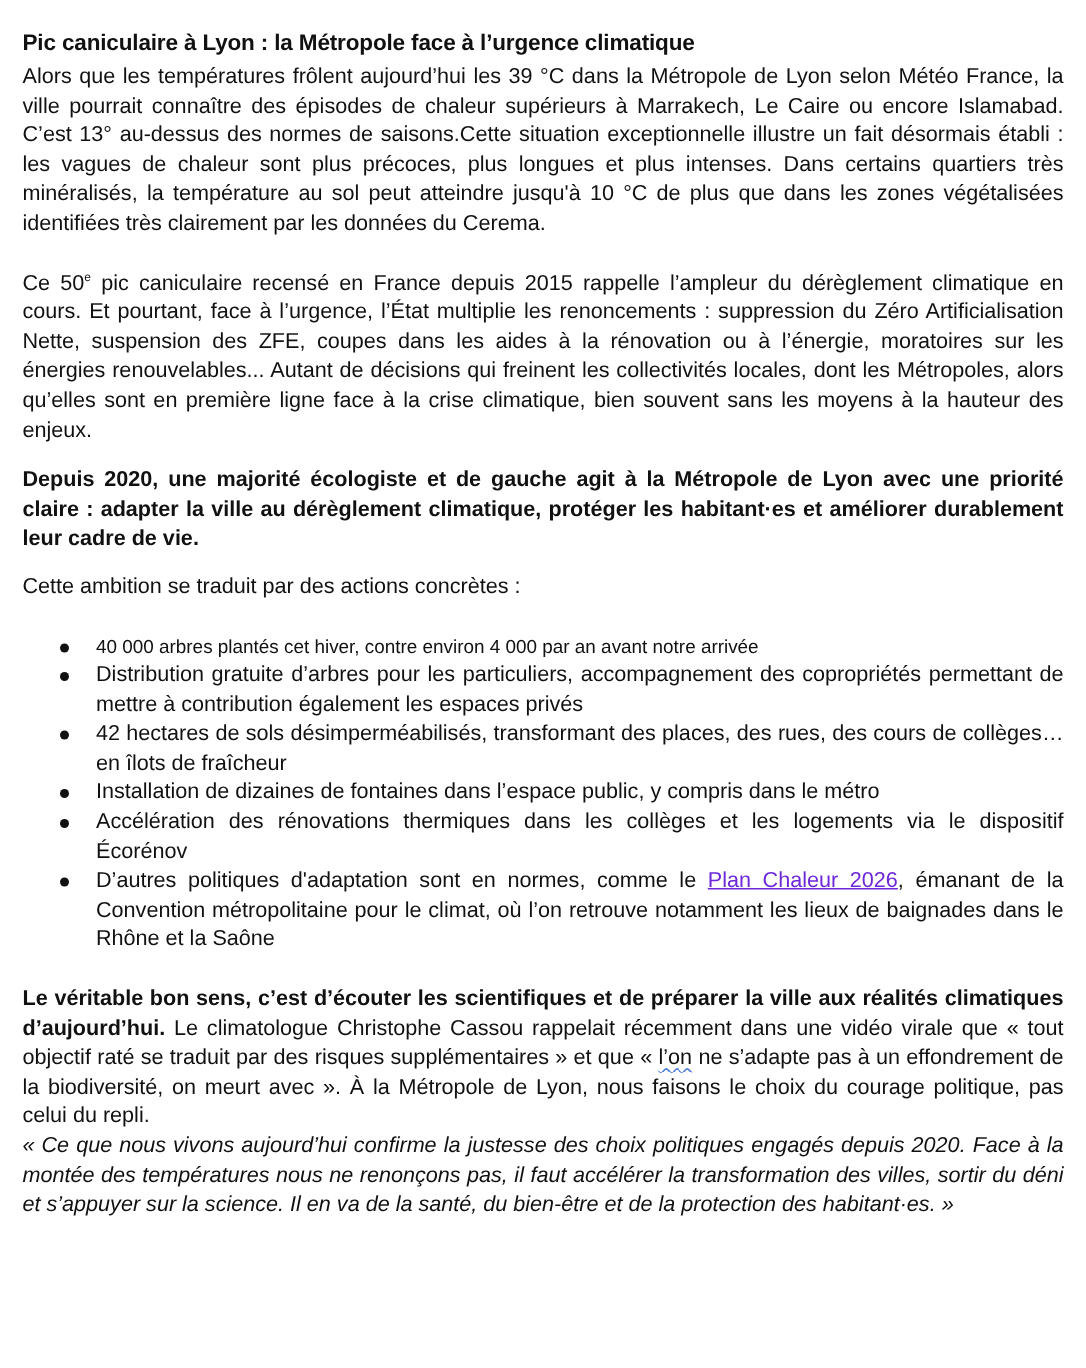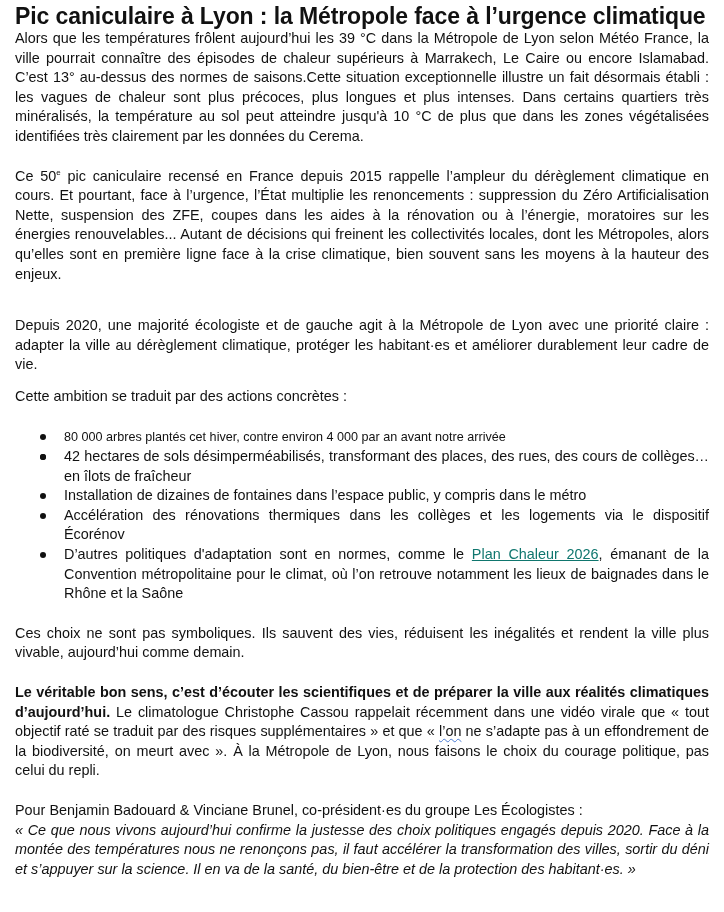--- a/index.html
+++ b/index.html
@@ -14,37 +14,37 @@
     font-family: "Liberation Sans", sans-serif;
     color: #111111;
   }
   .page {
     position: relative;
     padding: 0 15px 0 15px;
   }
   .title {
     font-family: "Liberation Sans", sans-serif;
     font-weight: bold;
-    font-size: 23px;
+    font-size: 15px;
     line-height: 26px;
     margin: 0;
-    padding-top: 3px;
+    padding-top: 16px;
     padding-left: 0;
     letter-spacing: -0.1px;
     white-space: nowrap;
   }
   p {
     margin: 0;
     font-size: 14.4px;
     line-height: 19.6px;
     text-align: justify;
   }
   .p1 { margin-top: 0; }
   .p2 { margin-top: 20px; }
-  .p3 { margin-top: 32px; }
+  .p3 { margin-top: 14px; font-weight: bold; }
   .p4 { margin-top: 12px; }
   ul.actions {
     list-style: none;
     margin: 20px 0 0 0;
     padding: 0;
   }
   ul.actions li {
     position: relative;
     padding-left: 49px;
     font-size: 14.4px;
@@ -60,21 +60,21 @@
     border-radius: 50%;
     background: #111111;
   }
   ul.actions li.small .txt {
     font-size: 12.6px;
   }
   .p5 { margin-top: 20px; }
   .p6 { margin-top: 20px; }
   .p7 { margin-top: 20px; }
   .link {
-    color: #0f766e;
+    color: #6d28d9;
     text-decoration: underline;
     cursor: pointer;
   }
   .spell {
     text-decoration: underline wavy #4a7bd4;
     text-decoration-thickness: 1px;
     text-underline-offset: 2px;
   }
   b { font-weight: bold; }
   .quote {
@@ -92,42 +92,41 @@
 
   <p class="p2"><span>Ce 50</span><sup style="font-size:8px;line-height:0;">e</sup><span> pic caniculaire recensé en France depuis 2015 rappelle l’ampleur du dérèglement climatique en cours. Et pourtant, face à l’urgence, l’État multiplie les renoncements : suppression du Zéro Artificialisation Nette, suspension des ZFE, coupes dans les aides à la rénovation ou à l’énergie, moratoires sur les énergies renouvelables... Autant de décisions qui freinent les collectivités locales, dont les Métropoles, alors qu’elles sont en première ligne face à la crise climatique, bien souvent sans les moyens à la hauteur des enjeux.</span></p>
 
   <p class="p3">Depuis 2020, une majorité écologiste et de gauche agit à la Métropole de Lyon avec une priorité claire : adapter la ville au dérèglement climatique, protéger les habitant·es et améliorer durablement leur cadre de vie.</p>
 
   <p class="p4">Cette ambition se traduit par des actions concrètes :</p>
 
   <ul class="actions">
     <li class="small">
       <span class="bullet"></span>
-      <span class="txt">80 000 arbres plantés cet hiver, contre environ 4 000 par an avant notre arrivée</span>
+      <span class="txt">40 000 arbres plantés cet hiver, contre environ 4 000 par an avant notre arrivée</span>
     </li>
     <li>
       <span class="bullet"></span>
+      <span class="txt">Distribution gratuite d’arbres pour les particuliers, accompagnement des copropriétés permettant de mettre à contribution également les espaces privés</span>
     </li>
     <li>
       <span class="bullet"></span>
       <span class="txt">42 hectares de sols désimperméabilisés, transformant des places, des rues, des cours de collèges… en îlots de fraîcheur</span>
     </li>
     <li>
       <span class="bullet"></span>
       <span class="txt">Installation de dizaines de fontaines dans l’espace public, y compris dans le métro</span>
     </li>
     <li>
       <span class="bullet"></span>
       <span class="txt">Accélération des rénovations thermiques dans les collèges et les logements via le dispositif Écorénov</span>
     </li>
     <li>
       <span class="bullet"></span>
       <span class="txt"><span>D’autres politiques d'adaptation sont en normes, comme le </span><a class="link">Plan Chaleur 2026</a><span>, émanant de la Convention métropolitaine pour le climat, où l’on retrouve notamment les lieux de baignades dans le Rhône et la Saône</span></span>
     </li>
   </ul>
 
-  <p class="p5">Ces choix ne sont pas symboliques. Ils sauvent des vies, réduisent les inégalités et rendent la ville plus vivable, aujourd’hui comme demain.</p>
 
   <p class="p6"><b>Le véritable bon sens, c’est d’écouter les scientifiques et de préparer la ville aux réalités climatiques d’aujourd’hui.</b><span> Le climatologue Christophe Cassou rappelait récemment dans une vidéo virale que « tout objectif raté se traduit par des risques supplémentaires » et que « </span><span class="spell">l’on</span><span> ne s’adapte pas à un effondrement de la biodiversité, on meurt avec ». À la Métropole de Lyon, nous faisons le choix du courage politique, pas celui du repli.</span></p>
 
-  <p class="p7">Pour Benjamin Badouard &amp; Vinciane Brunel, co-président·es du groupe Les Écologistes :</p>
   <p class="quote">« Ce que nous vivons aujourd’hui confirme la justesse des choix politiques engagés depuis 2020. Face à la montée des températures nous ne renonçons pas, il faut accélérer la transformation des villes, sortir du déni et s’appuyer sur la science. Il en va de la santé, du bien-être et de la protection des habitant·es. »</p>
 </div>
 
 </body></html>

